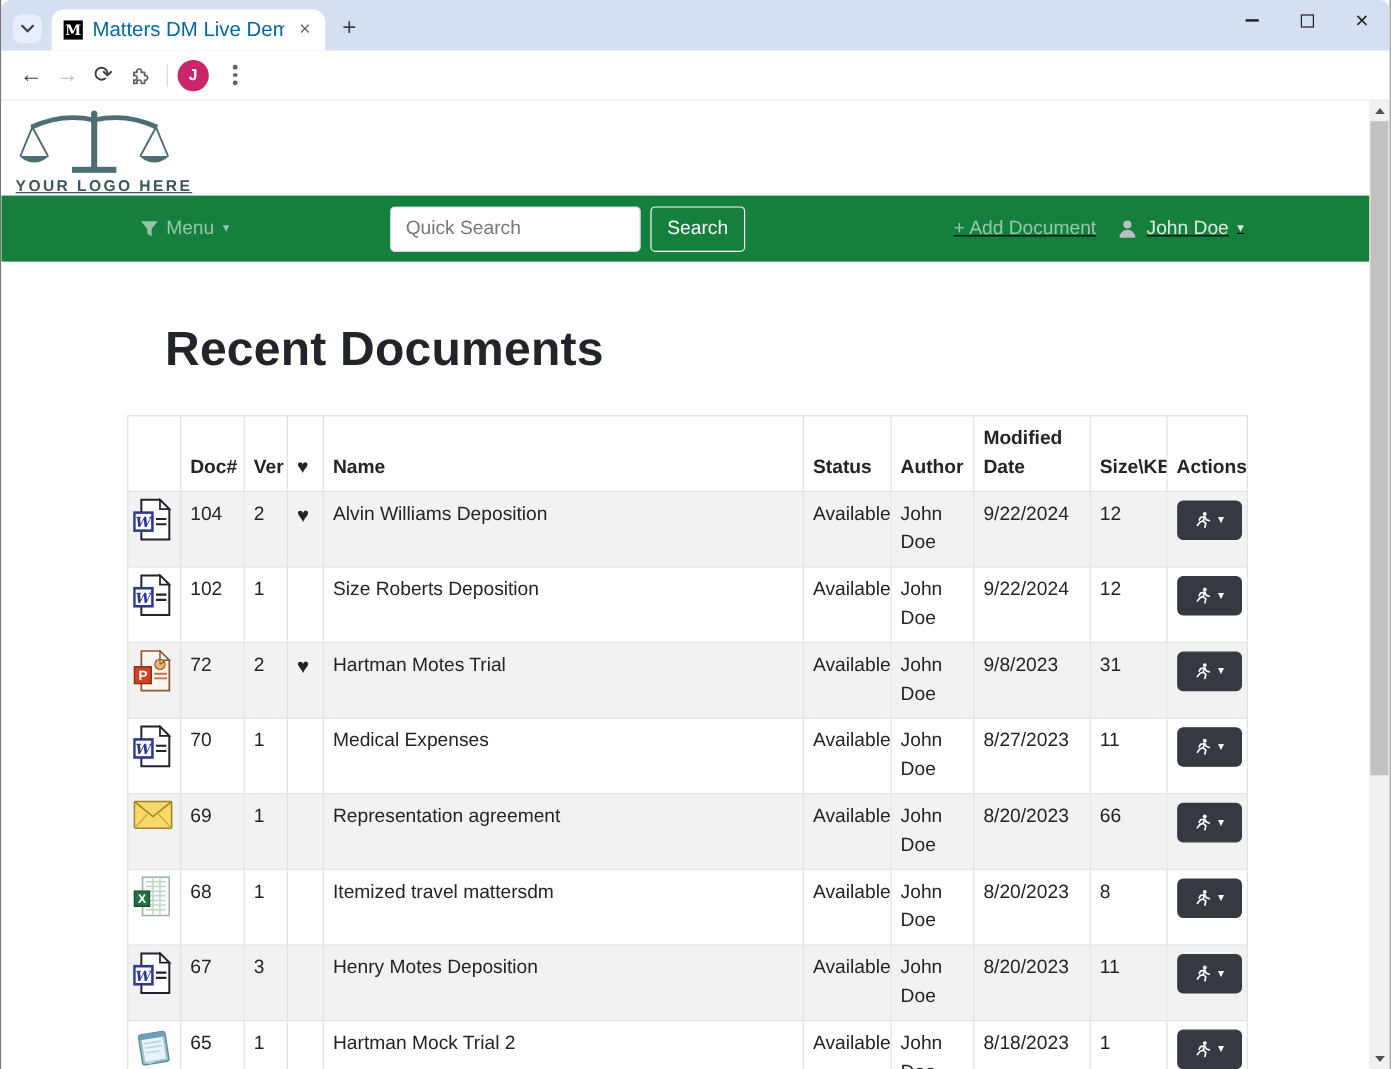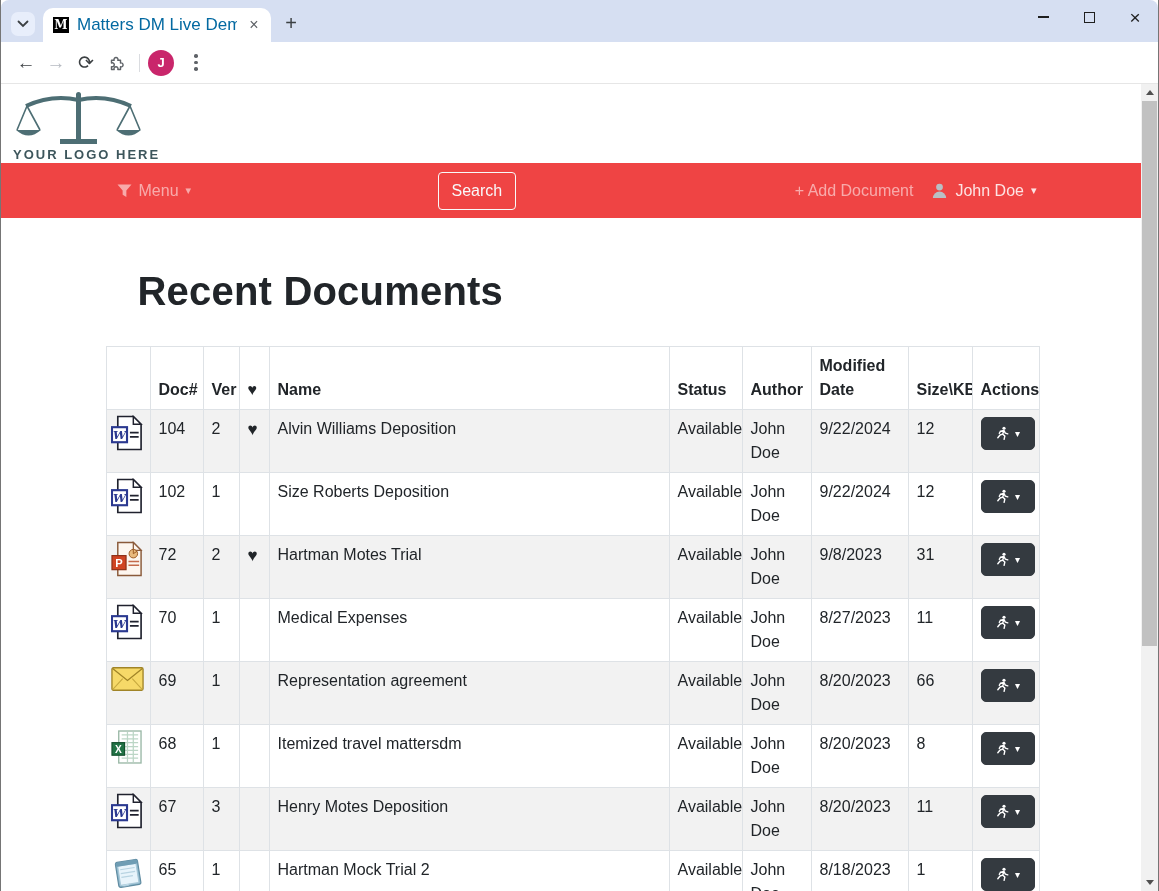--- a/index.html
+++ b/index.html
@@ -42,32 +42,32 @@
   .sb-arrow { position:absolute; left:0; width:17px; height:17px; display:flex; align-items:center; justify-content:center; cursor:pointer; }
   .sb-arrow.up { top:0; } .sb-arrow.down { bottom:0; }
   .tri-up { width:0; height:0; border-left:4px solid transparent; border-right:4px solid transparent; border-bottom:5px solid #505050; }
   .tri-down { width:0; height:0; border-left:4px solid transparent; border-right:4px solid transparent; border-top:5px solid #505050; }
   .sb-thumb { position:absolute; left:1px; top:17px; width:15px; height:545px; background:#c1c1c1; cursor:pointer; }
 
   
   .site-header { height:79px; background:#fff; padding:6px 0 0 12px; }
   .logo-box { width:132px; }
   .logo-box svg { display:block; margin:0 auto; }
-  .logo-text { font-size:13px; font-weight:800; letter-spacing:2px; color:#3d565c; white-space:nowrap; margin-top:1px; }
-
-  
-  .navbar { height:55px; background:#ef4444; display:flex; align-items:center; }
+  .logo-text { font-size:13px; font-weight:800; letter-spacing:2px; color:#3d565c; white-space:nowrap; margin-top:1px;text-decoration:underline; }
+
+  
+  .navbar { height:55px; background:#15803d; display:flex; align-items:center; }
   .navbar-inner { width:929px; margin:0 auto; display:flex; align-items:center; }
   .menu-link { display:flex; align-items:center; gap:7px; color:rgba(255,255,255,.55); font-size:16px; cursor:pointer; margin-left:9px; }
   .caret { font-size:11px; line-height:1; }
   .search-group { flex:1; display:flex; justify-content:center; align-items:center; margin-left:-40px; }
   .quick-search { width:209px; height:38px; border:1px solid #ced4da; border-radius:4px; padding:6px 12px; font-size:16px; font-family:inherit; color:#495057; }
   .quick-search::placeholder { color:#777; }
   .search-btn { height:38px; margin-left:8px; padding:0 13px; background:transparent; border:1px solid #f8f9fa; border-radius:4px; color:#f8f9fa; font-size:16px; font-family:inherit; cursor:pointer; }
-  .nav-right { display:flex; align-items:flex-start; gap:18px; }
+  .nav-right { display:flex; align-items:flex-start; gap:18px;text-decoration:underline; }
   .add-doc { color:rgba(255,255,255,.55); font-size:16px; cursor:pointer; white-space:nowrap; }
   .user-link { display:flex; align-items:center; gap:7px; color:rgba(255,255,255,.85); font-size:16px; cursor:pointer; white-space:nowrap; }
 
   
   .main { width:933px; margin:0 auto; padding-top:51px; }
   h1.page-title { font-size:40px; font-weight:600; color:#212529; letter-spacing:.2px; margin-bottom:32px;margin-left:32px; }
 
   table.docs { border-collapse:collapse; table-layout:fixed; width:933px; font-size:16px; color:#212529; }
   .docs th, .docs td { border:1px solid #dee2e6; padding:7px 8px; text-align:left; line-height:1.5; overflow:hidden; }
   .docs thead th { vertical-align:bottom; font-weight:bold; }
@@ -151,20 +151,21 @@
       <div class="navbar">
         <div class="navbar-inner">
           <div class="menu-link">
             <svg width="15" height="14" viewBox="0 0 16 15">
                 <path d="M0.5 0.5 h15 L10 7 v7 l-4 -2.6 V7 Z" fill="rgba(255,255,255,.55)"></path>
               </svg>
             <span>Menu</span>
             <span class="caret">▾</span>
           </div>
           <div class="search-group">
+            <input class="quick-search" type="text" placeholder="Quick Search" style="">
             <button class="search-btn">Search</button>
           </div>
           <div class="nav-right">
             <span class="add-doc">+ Add Document</span>
             <span class="user-link">
               <svg width="17" height="17" viewBox="0 0 18 18">
                   <circle cx="9" cy="5.4" r="3.6" fill="#b9bfc4"></circle>
                   <path d="M2 17 a7 7 0 0 1 14 0 Z" fill="#b9bfc4"></path>
                 </svg>
               <span>John Doe</span>

